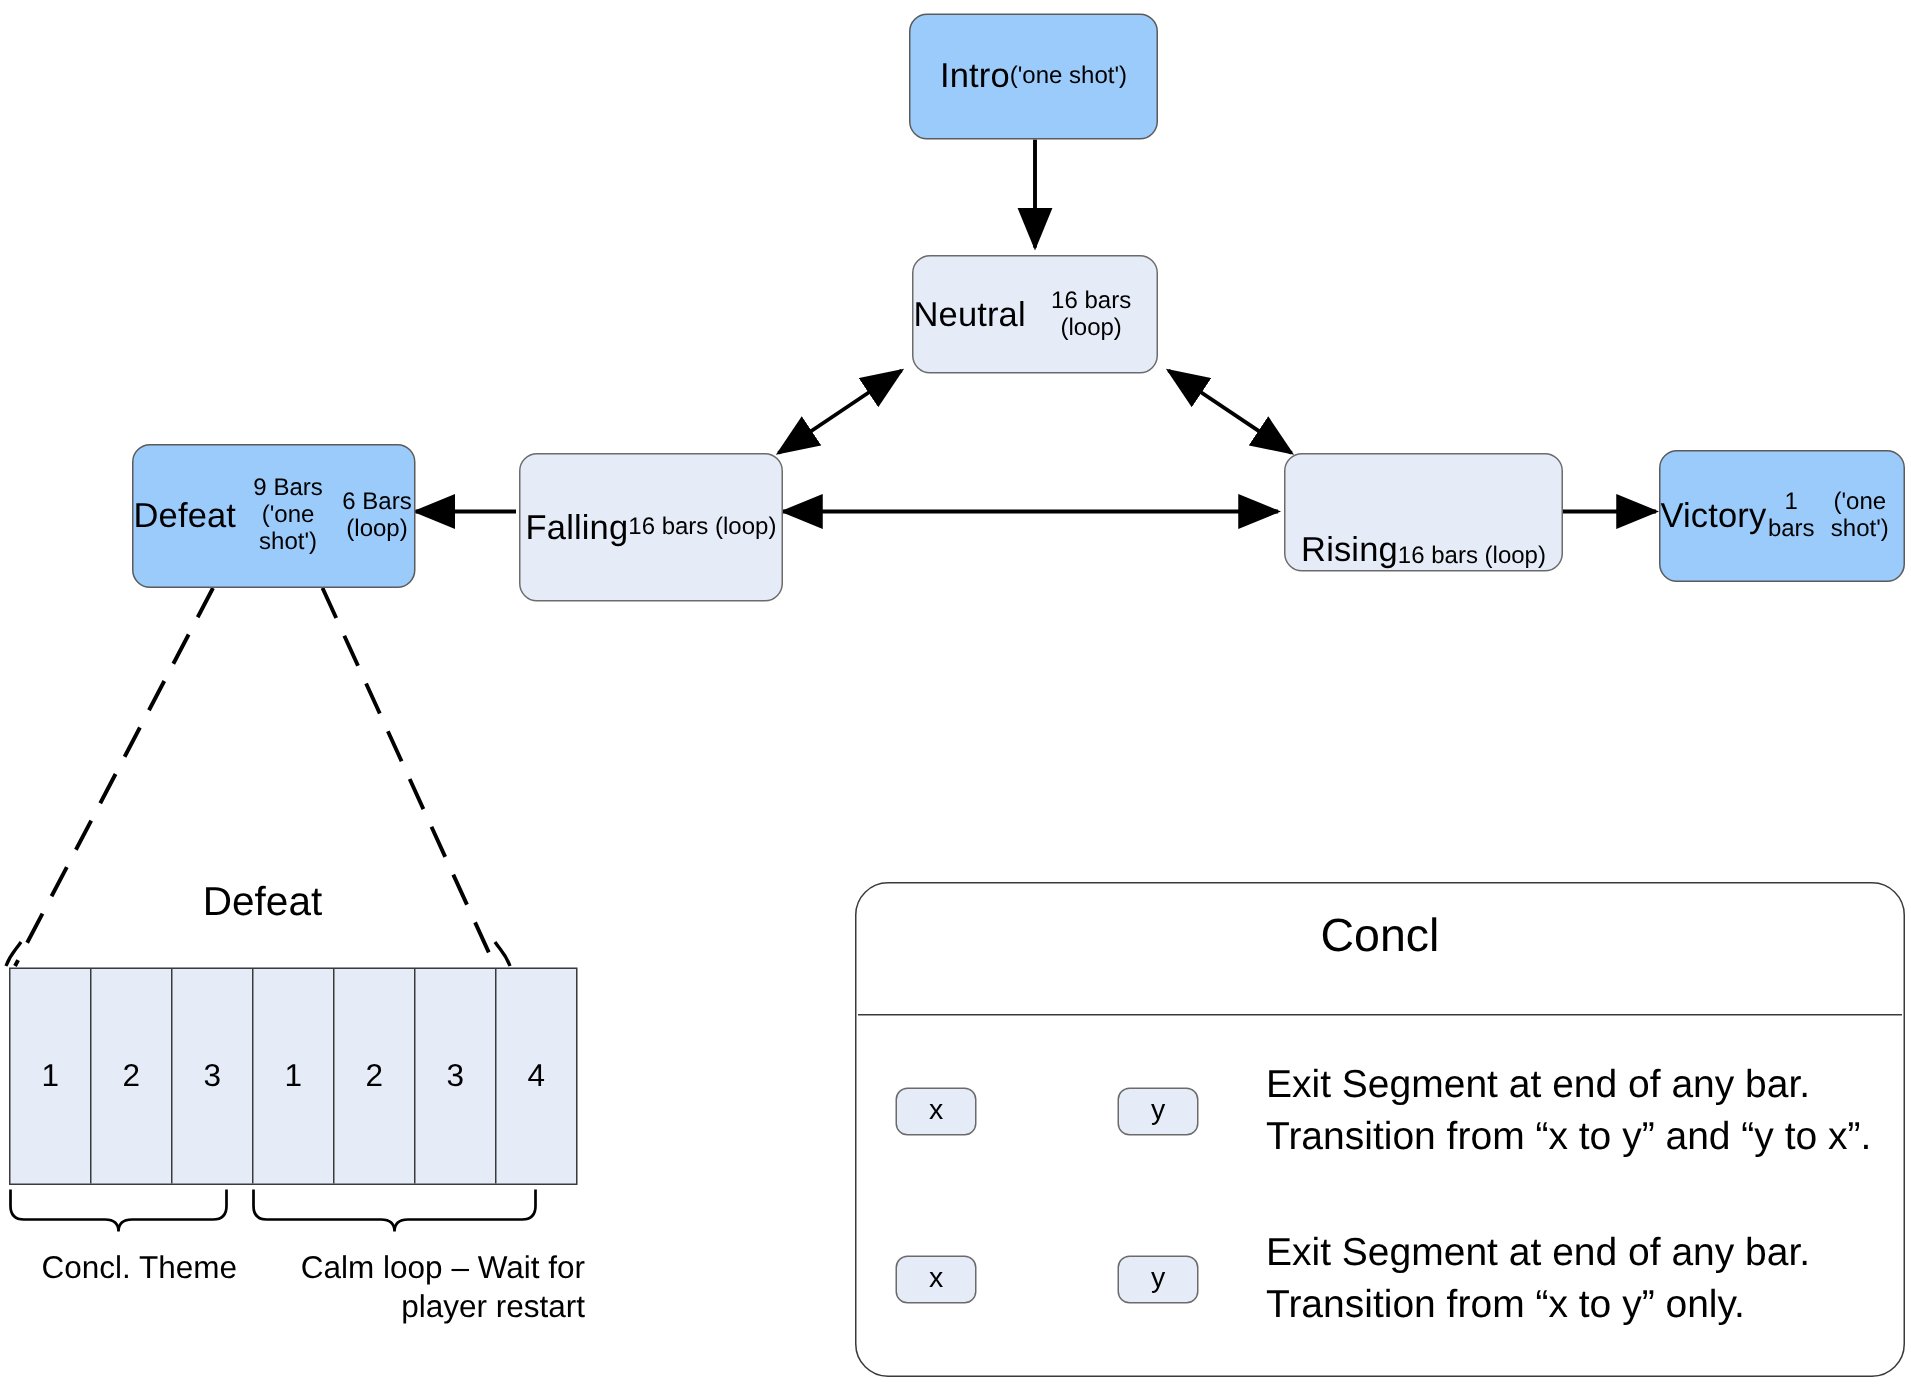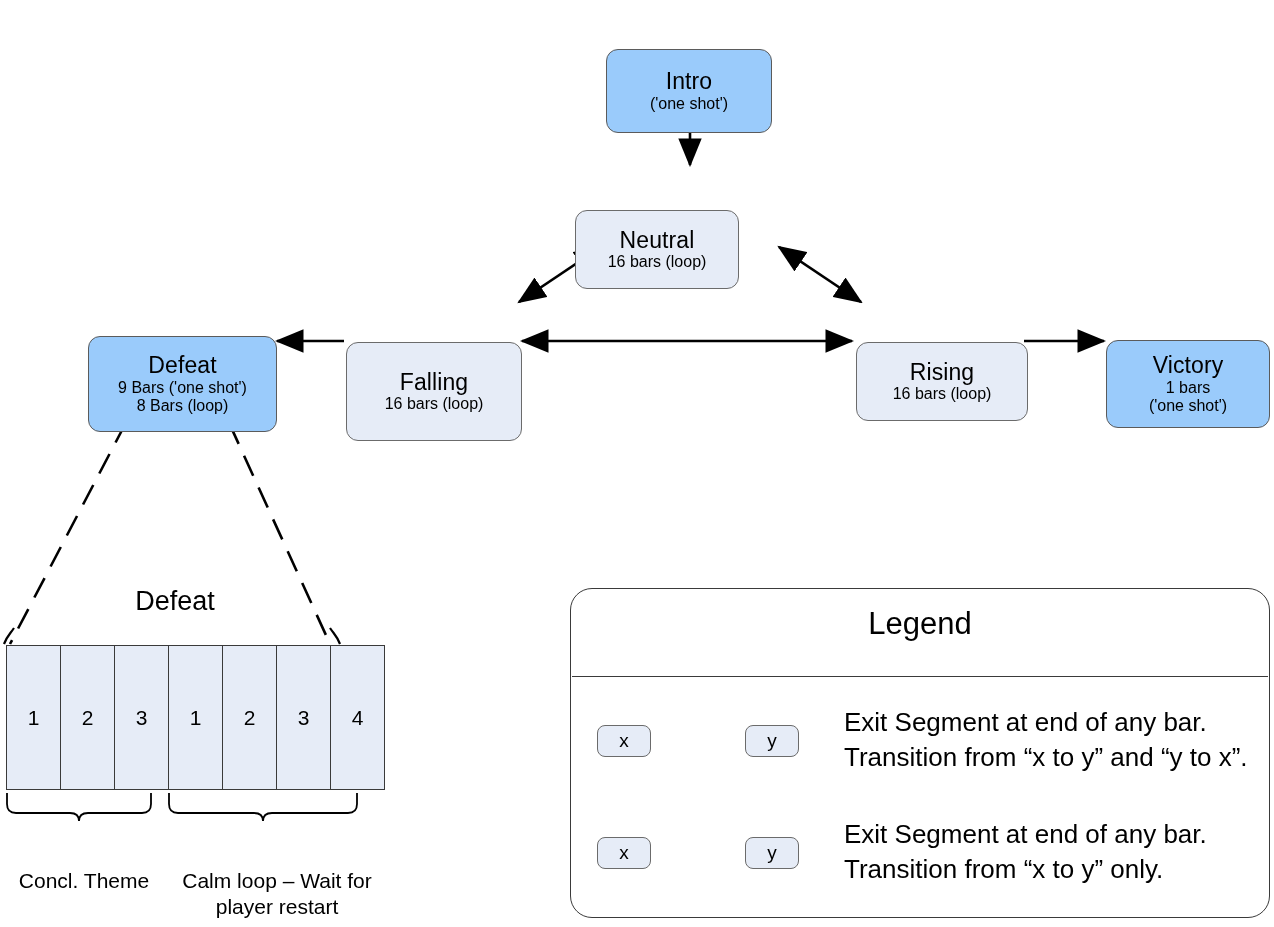--- a/index.html
+++ b/index.html
@@ -26,26 +26,25 @@
     width: 1274px;
     height: 927px;
     pointer-events: none;
   }
   .node {
     position: absolute;
     box-sizing: border-box;
     border: 1.6px solid #6b6b6b;
     border-radius: 12px;
     display: flex;
-    flex-direction: column;
+    flex-direction: row;
     align-items: center;
     justify-content: center;
     text-align: center;
     line-height: 1.12;
-    margin-top: 40px;
   }
   .node .title {
     font-size: 23px;
     letter-spacing: 0.1px;
   }
   .node .sub {
     font-size: 16px;
   }
   .node.blue {
     background: #9acbfb;
@@ -72,24 +71,23 @@
     box-sizing: border-box;
     border-right: 1.6px solid #3a3a3a;
     display: flex;
     align-items: center;
     justify-content: center;
     font-size: 21px;
   }
   .bar-cell:last-child { border-right: none; }
   .brace-label {
     position: absolute;
-    text-align: center;
+    text-align: right;
     font-size: 21px;
     line-height: 1.25;
-    margin-top: 35px;
   }
   .legend-box {
     position: absolute;
     box-sizing: border-box;
     border: 1.8px solid #3a3a3a;
     border-radius: 22px;
     background: #ffffff;
   }
   .legend-title {
     position: absolute;
@@ -184,39 +182,39 @@
     <g>
       <line x1="651" y1="853" x2="744" y2="853" stroke="#000000" stroke-width="3.2" marker-end="url(#ah)"></line>
     </g>
   </svg>
 
   <div class="node blue" style="left:606px; top:9px; width:166px; height:84px;">
     <div class="title">Intro</div>
     <div class="sub">('one shot')</div>
   </div>
 
-  <div class="node pale" style="left:575px; top:170px; width:164px; height:79px;">
+  <div class="node pale" style="left:608px; top:170px; width:164px; height:79px;">
     <div class="title">Neutral</div>
     <div class="sub">16 bars (loop)</div>
   </div>
 
   <div class="node pale" style="left:346px; top:302px; width:176px; height:99px;">
     <div class="title">Falling</div>
     <div class="sub">16 bars (loop)</div>
   </div>
 
-  <div class="node pale" style="left:856px; top:302px; width:172px; height:79px;">
+  <div class="node pale" style="left:856px; top:302px; width:186px; height:79px;align-items:flex-end;">
     <div class="title">Rising</div>
     <div class="sub">16 bars (loop)</div>
   </div>
 
   <div class="node blue" style="left:88px; top:296px; width:189px; height:96px;">
     <div class="title">Defeat</div>
     <div class="sub">9 Bars ('one shot')</div>
-    <div class="sub">8 Bars (loop)</div>
+    <div class="sub">6 Bars (loop)</div>
   </div>
 
   <div class="node blue" style="left:1106px; top:300px; width:164px; height:88px;">
     <div class="title">Victory</div>
     <div class="sub">1 bars</div>
     <div class="sub">('one shot')</div>
   </div>
 
   <div class="chart-title" style="left:80px; top:586px; width:190px;">Defeat</div>
 
@@ -231,21 +229,21 @@
   </div>
 
   <div class="brace-label" style="left:10px; top:833px; width:148px;">Concl.
 Theme</div>
 
   <div class="brace-label" style="left:164px; top:833px; width:226px;">Calm loop – Wait
 for player restart</div>
 
   <div class="legend-box" style="left:570px; top:588px; width:700px; height:330px;"></div>
 
-  <div class="legend-title" style="left:570px; top:606px; width:700px;">Legend</div>
+  <div class="legend-title" style="left:570px; top:606px; width:700px;">Concl</div>
 
   <div class="legend-divider" style="left:572px; top:676px; width:696px;"></div>
 
   <div class="mini-node" style="left:597px; top:725px;">x</div>
   <div class="mini-node" style="left:745px; top:725px;">y</div>
   <div class="legend-text" style="left:844px; top:705px; width:420px;">Exit Segment at end of any bar.
 Transition from “x to y” and “y to x”.</div>
 
   <div class="mini-node" style="left:597px; top:837px;">x</div>
   <div class="mini-node" style="left:745px; top:837px;">y</div>

